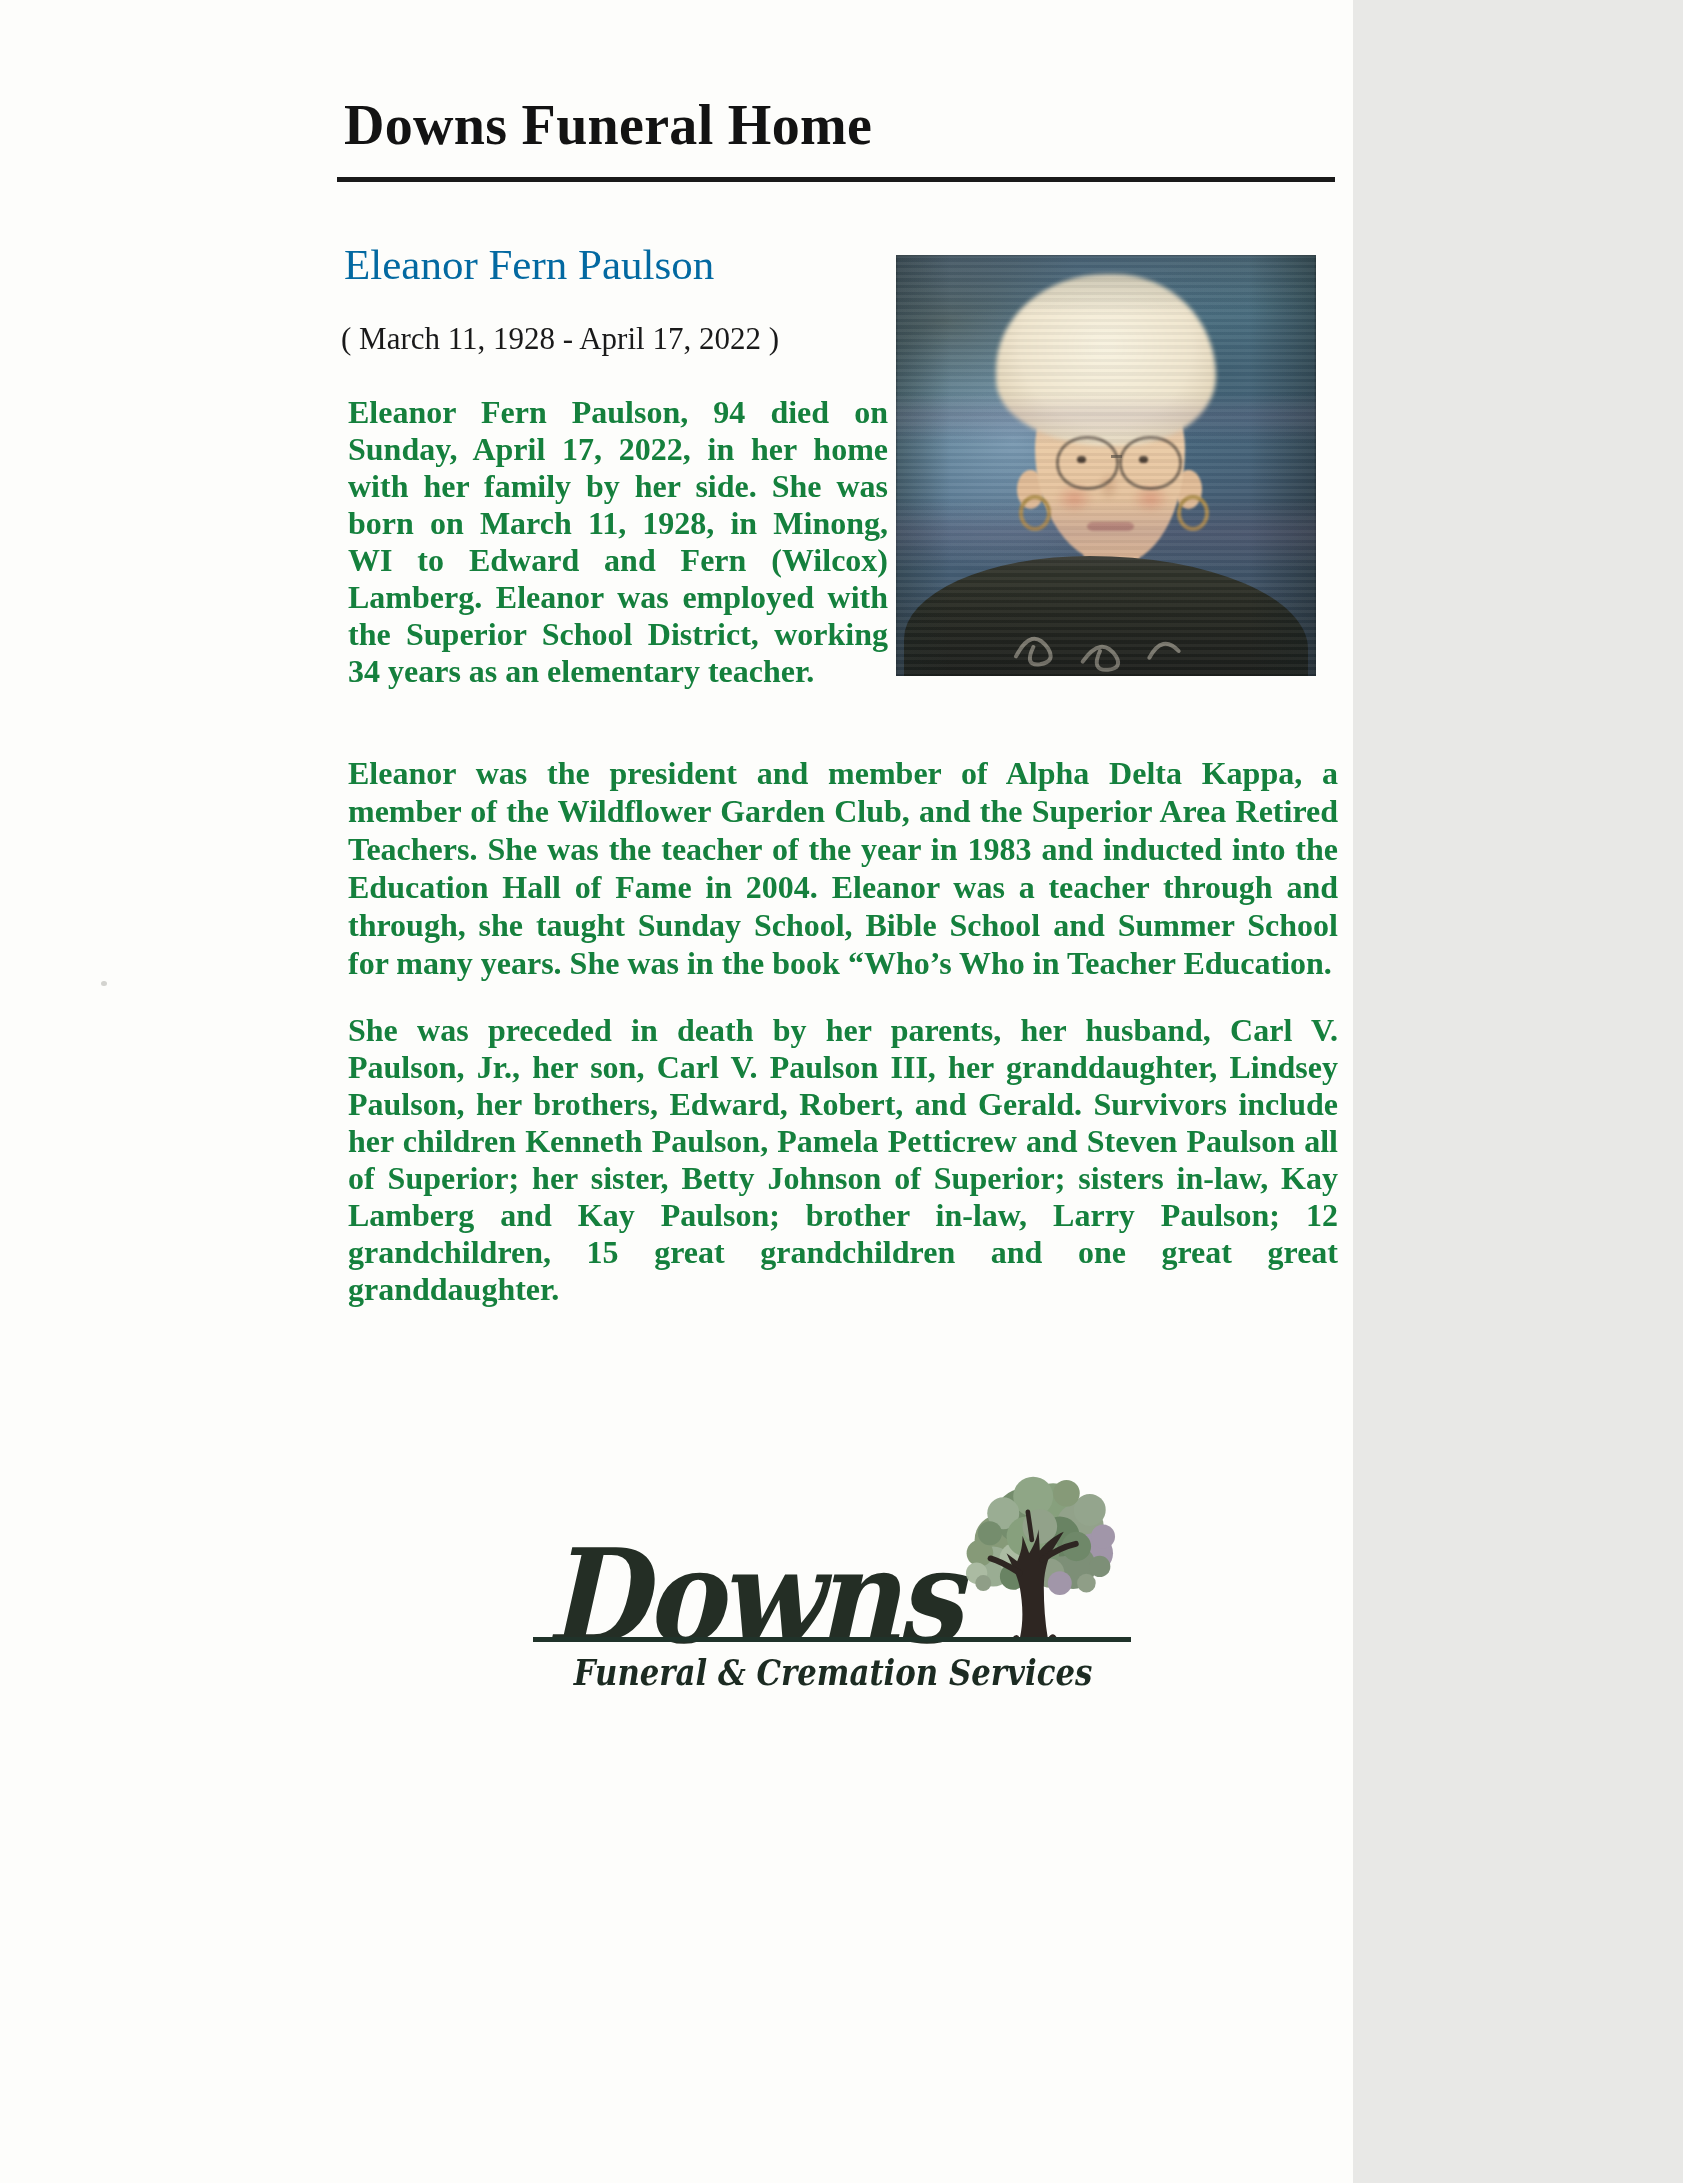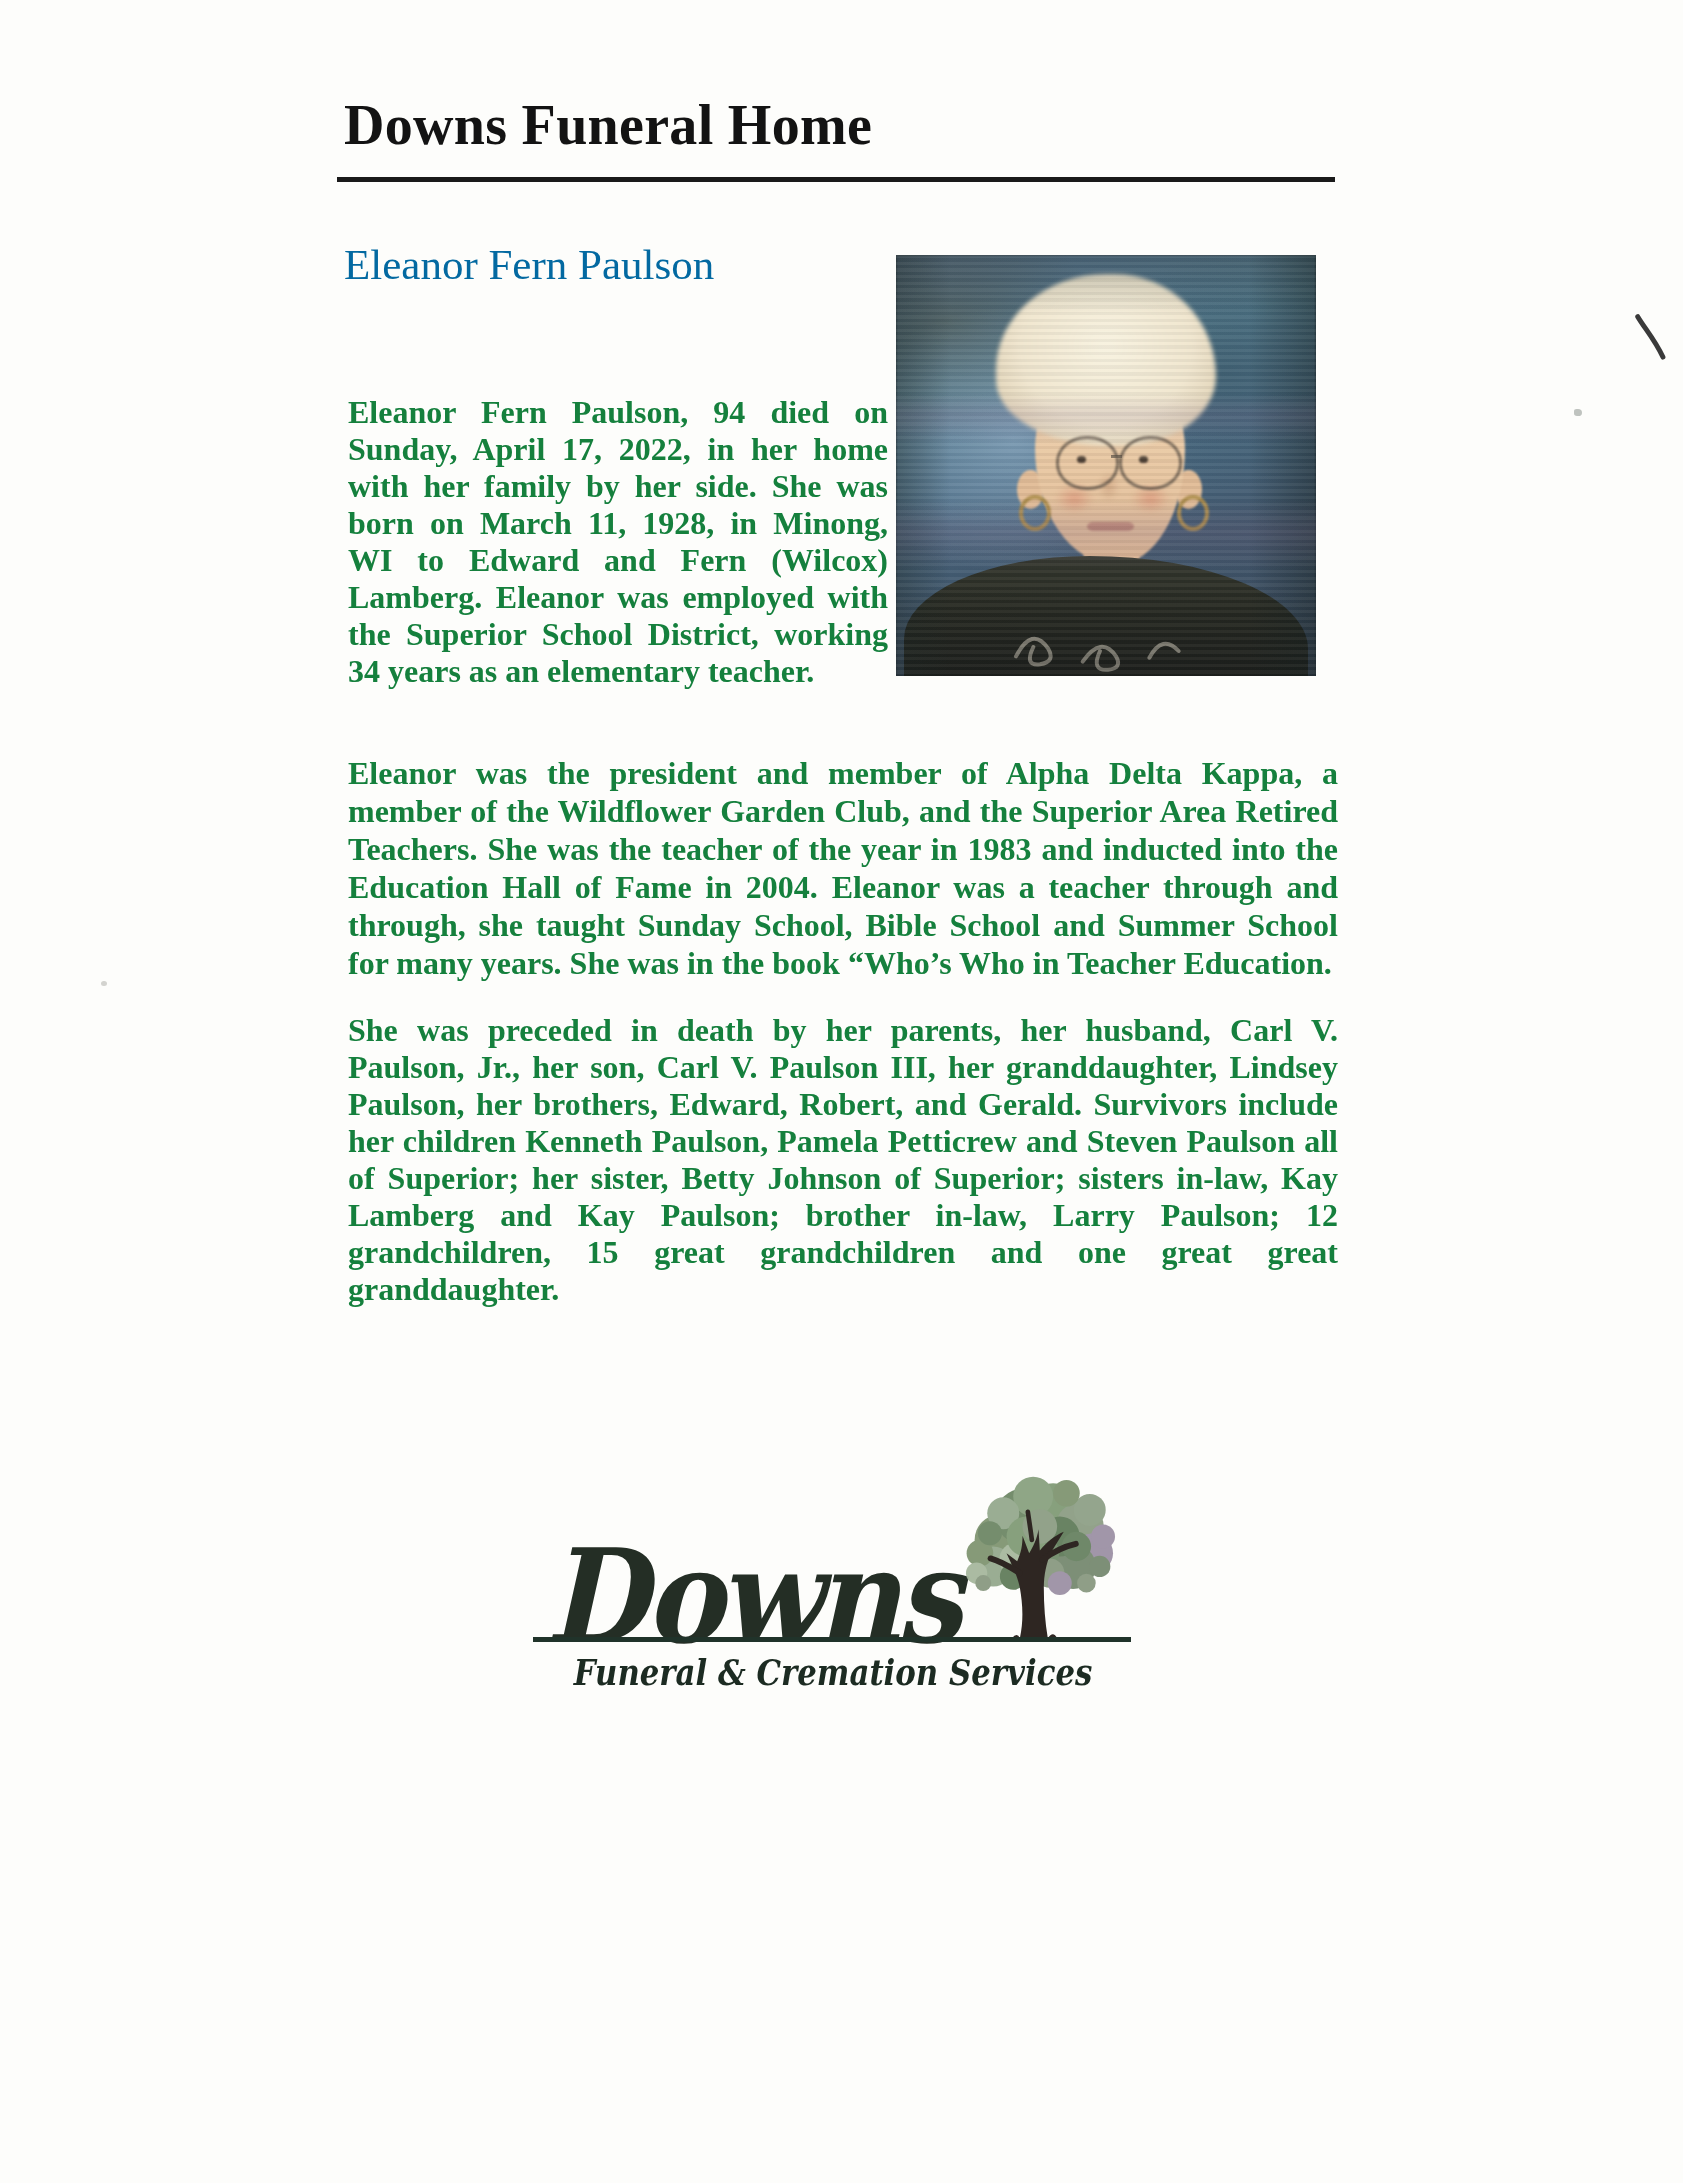--- a/index.html
+++ b/index.html
@@ -1,17 +1,17 @@
 <!DOCTYPE html>
 <html style="font-size:10.7px"><head>
 <meta charset="utf-8">
 <style>
   html,body { margin:0; padding:0; background:#e8e8e6; }
   .page {
-    position:relative; width:1683px; height:2183px;
+    position:relative; width:1353px; height:2183px;
     background:#fdfdfb;
     font-family:"Liberation Serif", serif;
     color:#151515;
     overflow:hidden;
   }
 
   
   .header-title {
     position:absolute; left:344px; top:93px;
     font-size:56px; font-weight:bold; letter-spacing:0.3px; color:#131313;
@@ -150,20 +150,21 @@
 </style>
 </head>
 <body>
 
 <div class="page">
 
   <div class="header-title">Downs Funeral Home</div>
   <div class="header-rule"></div>
 
   <div class="obit-name">Eleanor Fern Paulson</div>
+  <div class="obit-dates">( March 11, 1928 - April 17, 2022 )</div>
 
   <div class="photo">
     <div class="hair"></div>
     <div class="face"></div>
     <div class="ear ear-l"></div>
     <div class="ear ear-r"></div>
     <div class="earring earring-l"></div>
     <div class="earring earring-r"></div>
     <div class="lens lens-l"></div>
     <div class="lens lens-r"></div>

